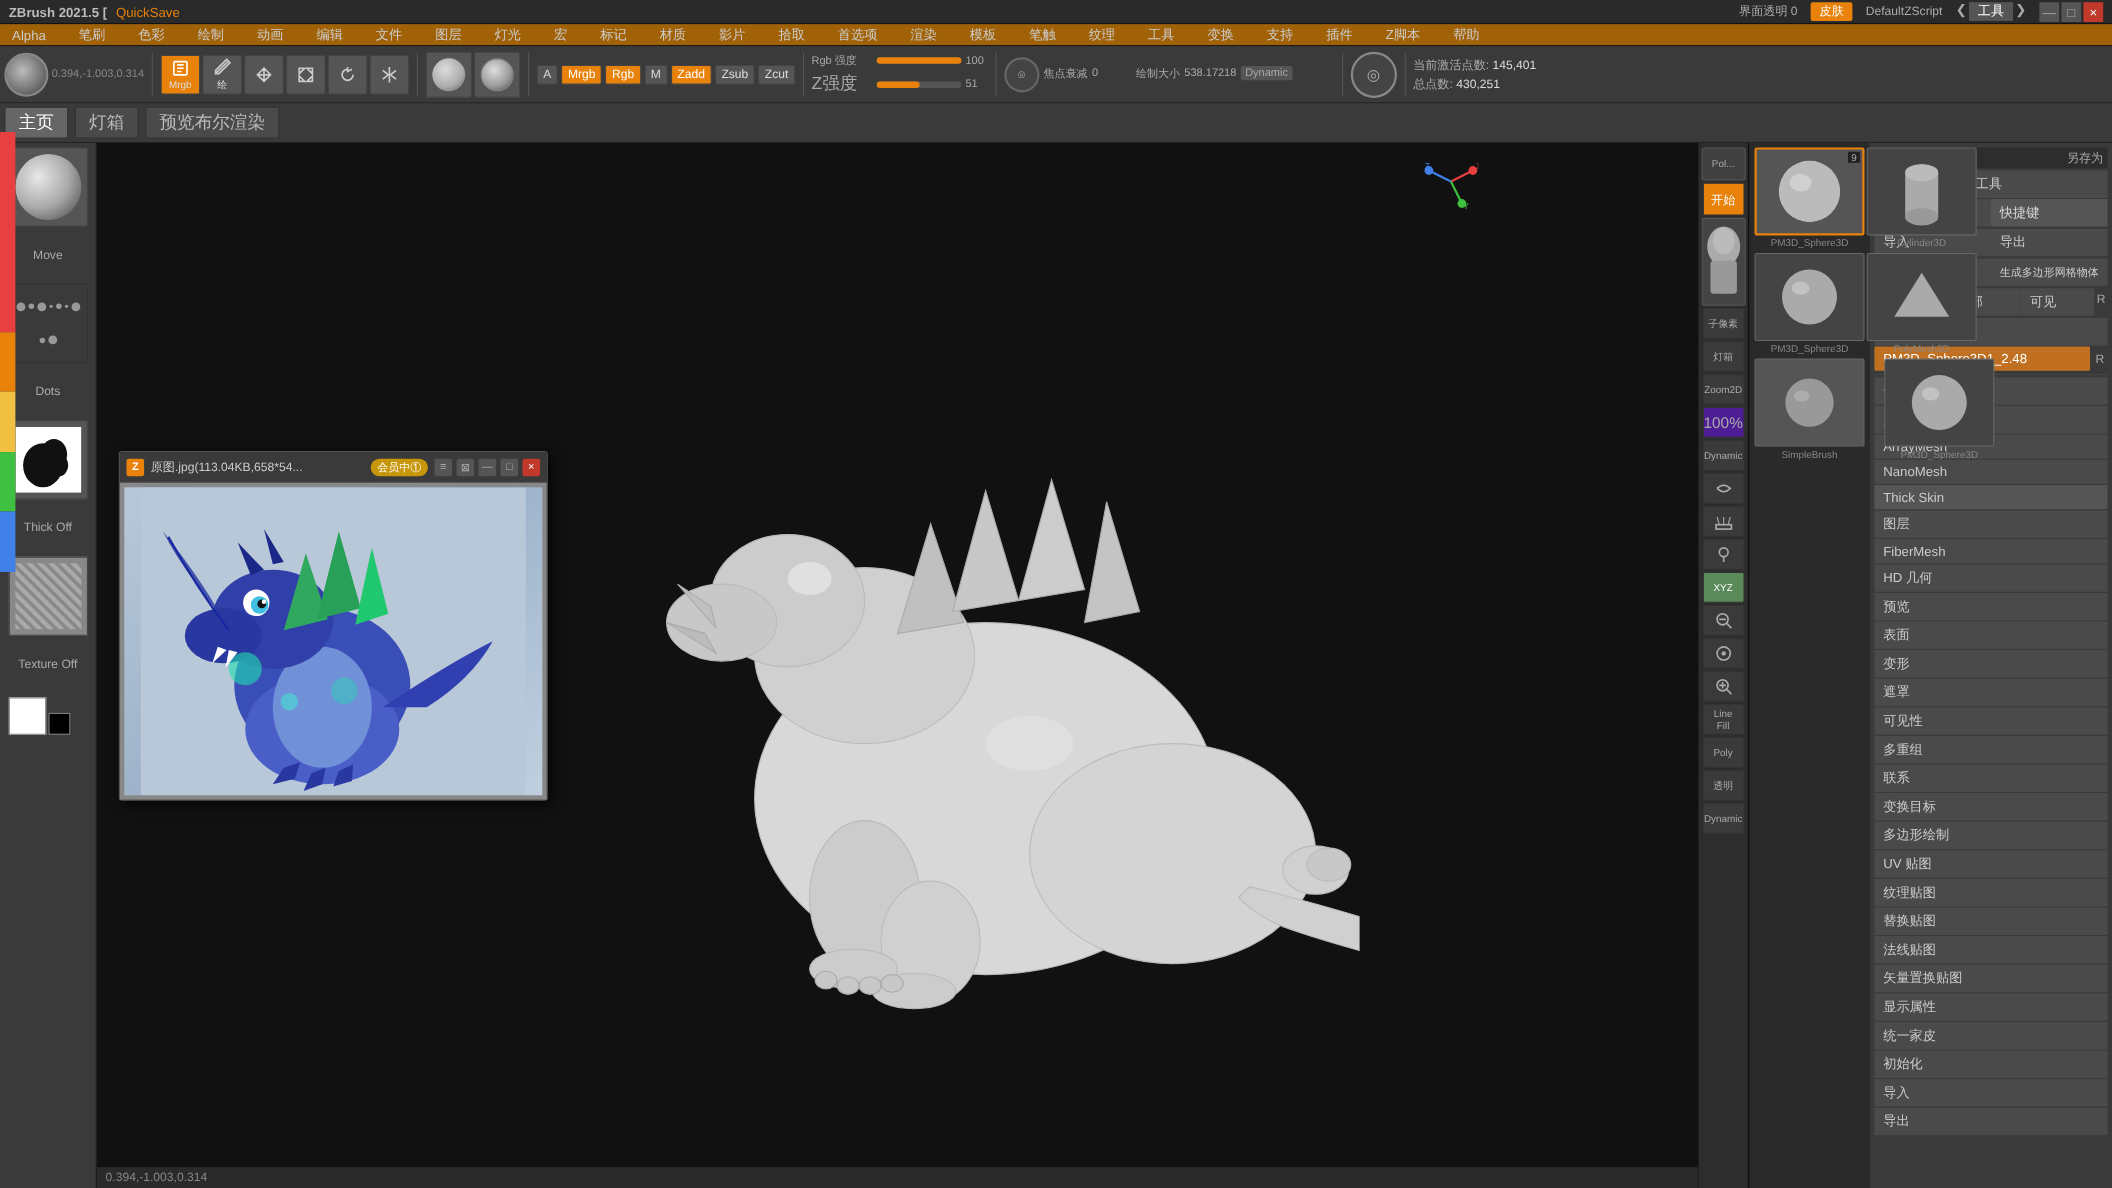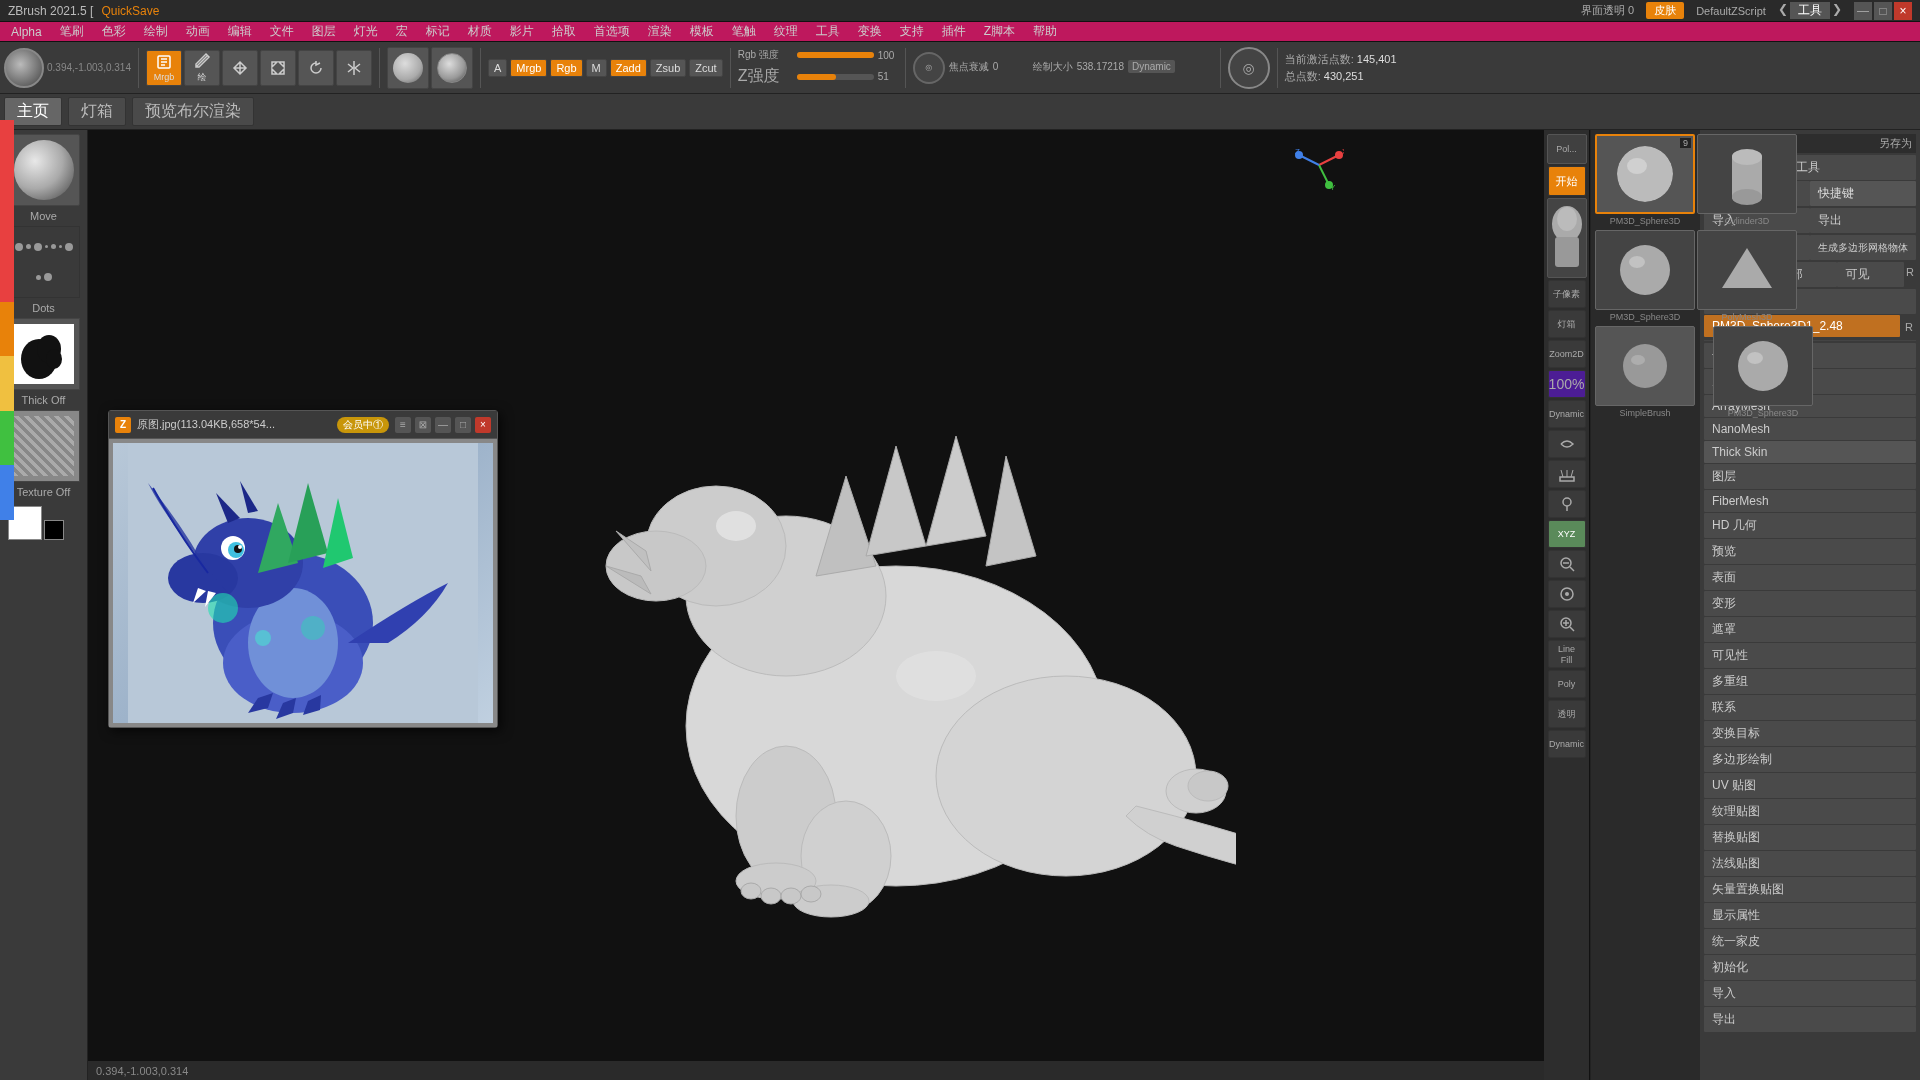--- a/index.html
+++ b/index.html
@@ -29,25 +29,25 @@
     #titlebar .controls span {
       width: 14px; height: 14px;
       display: flex; align-items: center; justify-content: center;
       color: #aaa; font-size: 10px; cursor: pointer;
     }
 
     
     #menubar {
       width: 100%;
       height: 20px;
-      background: #be185d;
+      background: #a16207;
       display: flex;
       align-items: center;
       padding: 0 4px;
-      gap: 4px;
+      gap: 16px;
       border-bottom: 1px solid #111;
     }
     #menubar .menu-item {
       padding: 2px 7px;
       color: #ccc;
       font-size: 12px;
       cursor: pointer;
     }
 
     
@@ -112,21 +112,21 @@
 
     
     #left-panel {
       width: 88px;
       height: 100%;
       background: #3a3a3a;
       display: flex;
       flex-direction: column;
       align-items: center;
       padding: 4px 2px;
-      gap: 4px;
+      gap: 20px;
       border-right: 1px solid #222;
       overflow: hidden;
     }
 
     .brush-preview {
       width: 72px;
       height: 72px;
       background: #555;
       border: 1px solid #444;
       border-radius: 2px;
@@ -463,21 +463,21 @@
       gap: 0;
       margin-bottom: 1px;
     }
     .btn-row .right-btn { flex: 1; }
   </style>
 </head>
 <body>
 
 <div id="titlebar">
   <div style="display:flex;align-items:center;gap:8px;">
-    <span style="font-size:12px;color:#bbb;">ZBrush 2021.5 [</span>
+    <span style="font-size:12px;color:#bbb;font-weight:bold;">ZBrush 2021.5 [</span>
     <span style="color:#e8820a;cursor:pointer;font-size:12px;">QuickSave</span>
   </div>
   <div style="display:flex;align-items:center;gap:12px;">
     <span style="color:#aaa;font-size:11px;cursor:pointer;">界面透明 0</span>
     <span style="background:#e8820a;color:#fff;padding:1px 8px;border-radius:2px;font-size:11px;cursor:pointer;">皮肤</span>
     <span style="color:#aaa;font-size:11px;cursor:pointer;">DefaultZScript</span>
     <div style="display:flex;gap:2px;">
       <span style="color:#aaa;font-size:12px;">❮</span>
       <span style="color:#fff;background:#555;padding:0 8px;font-size:12px;">工具</span>
       <span style="color:#aaa;font-size:12px;">❯</span>

